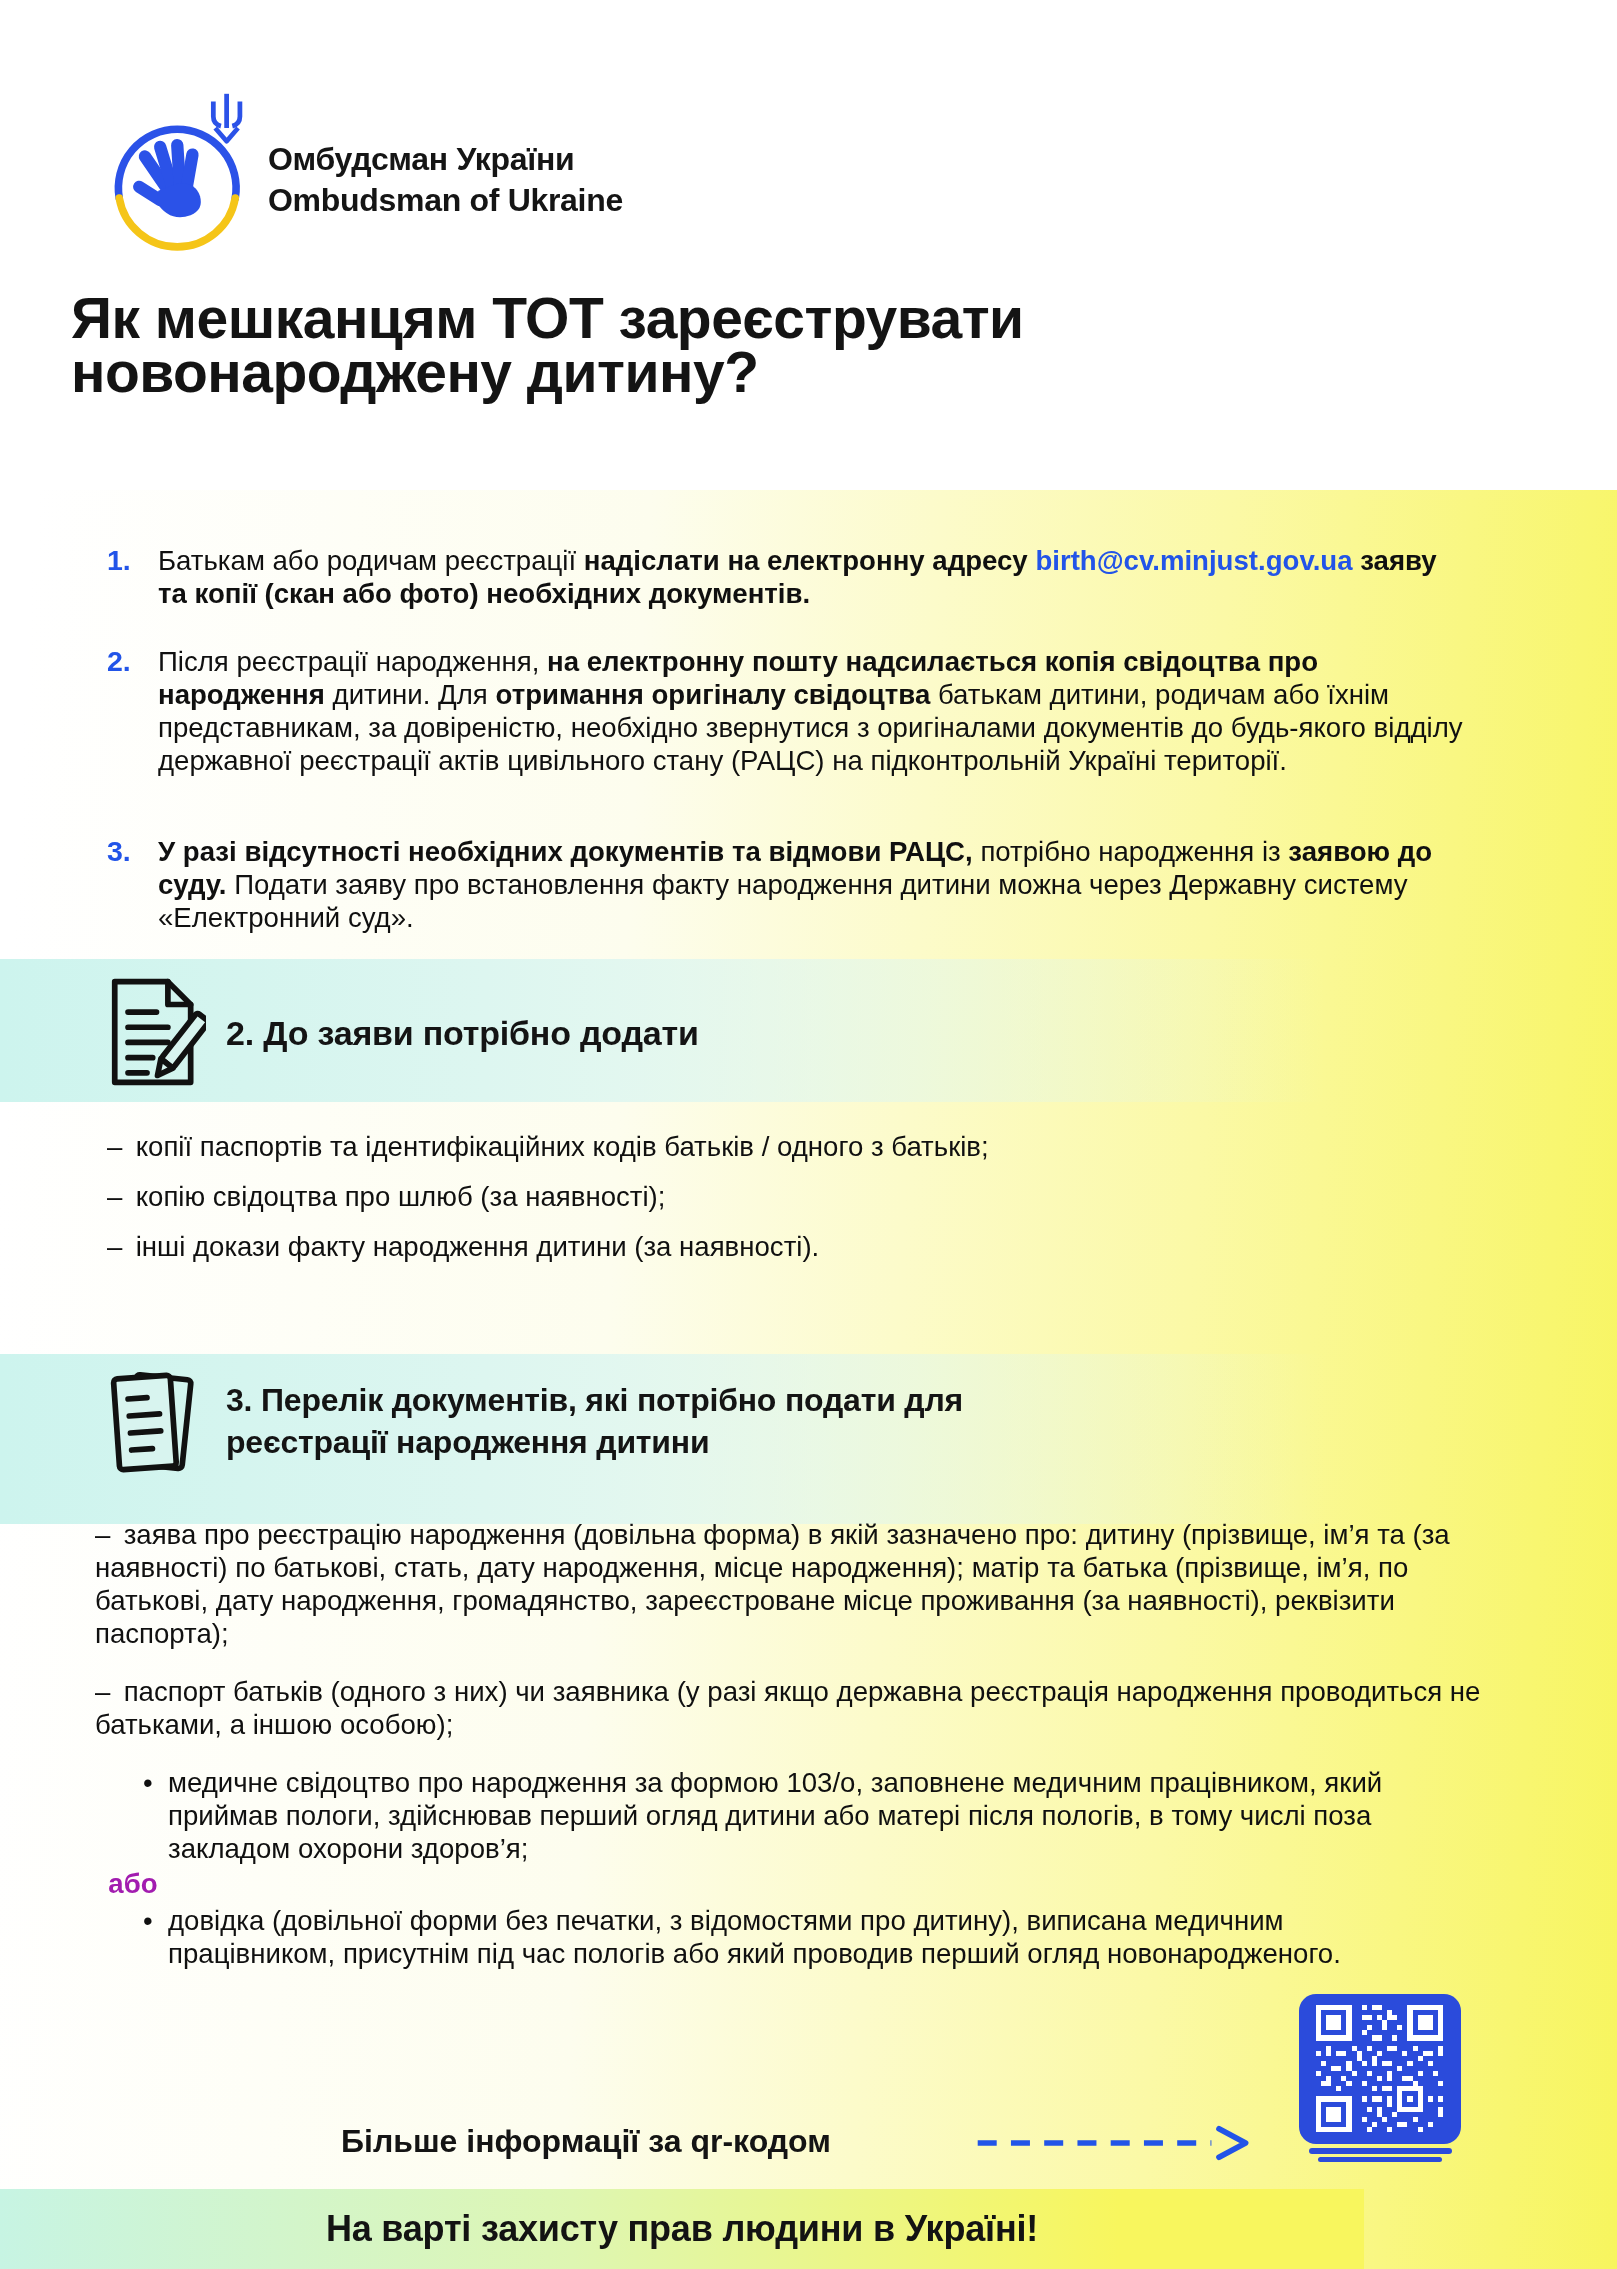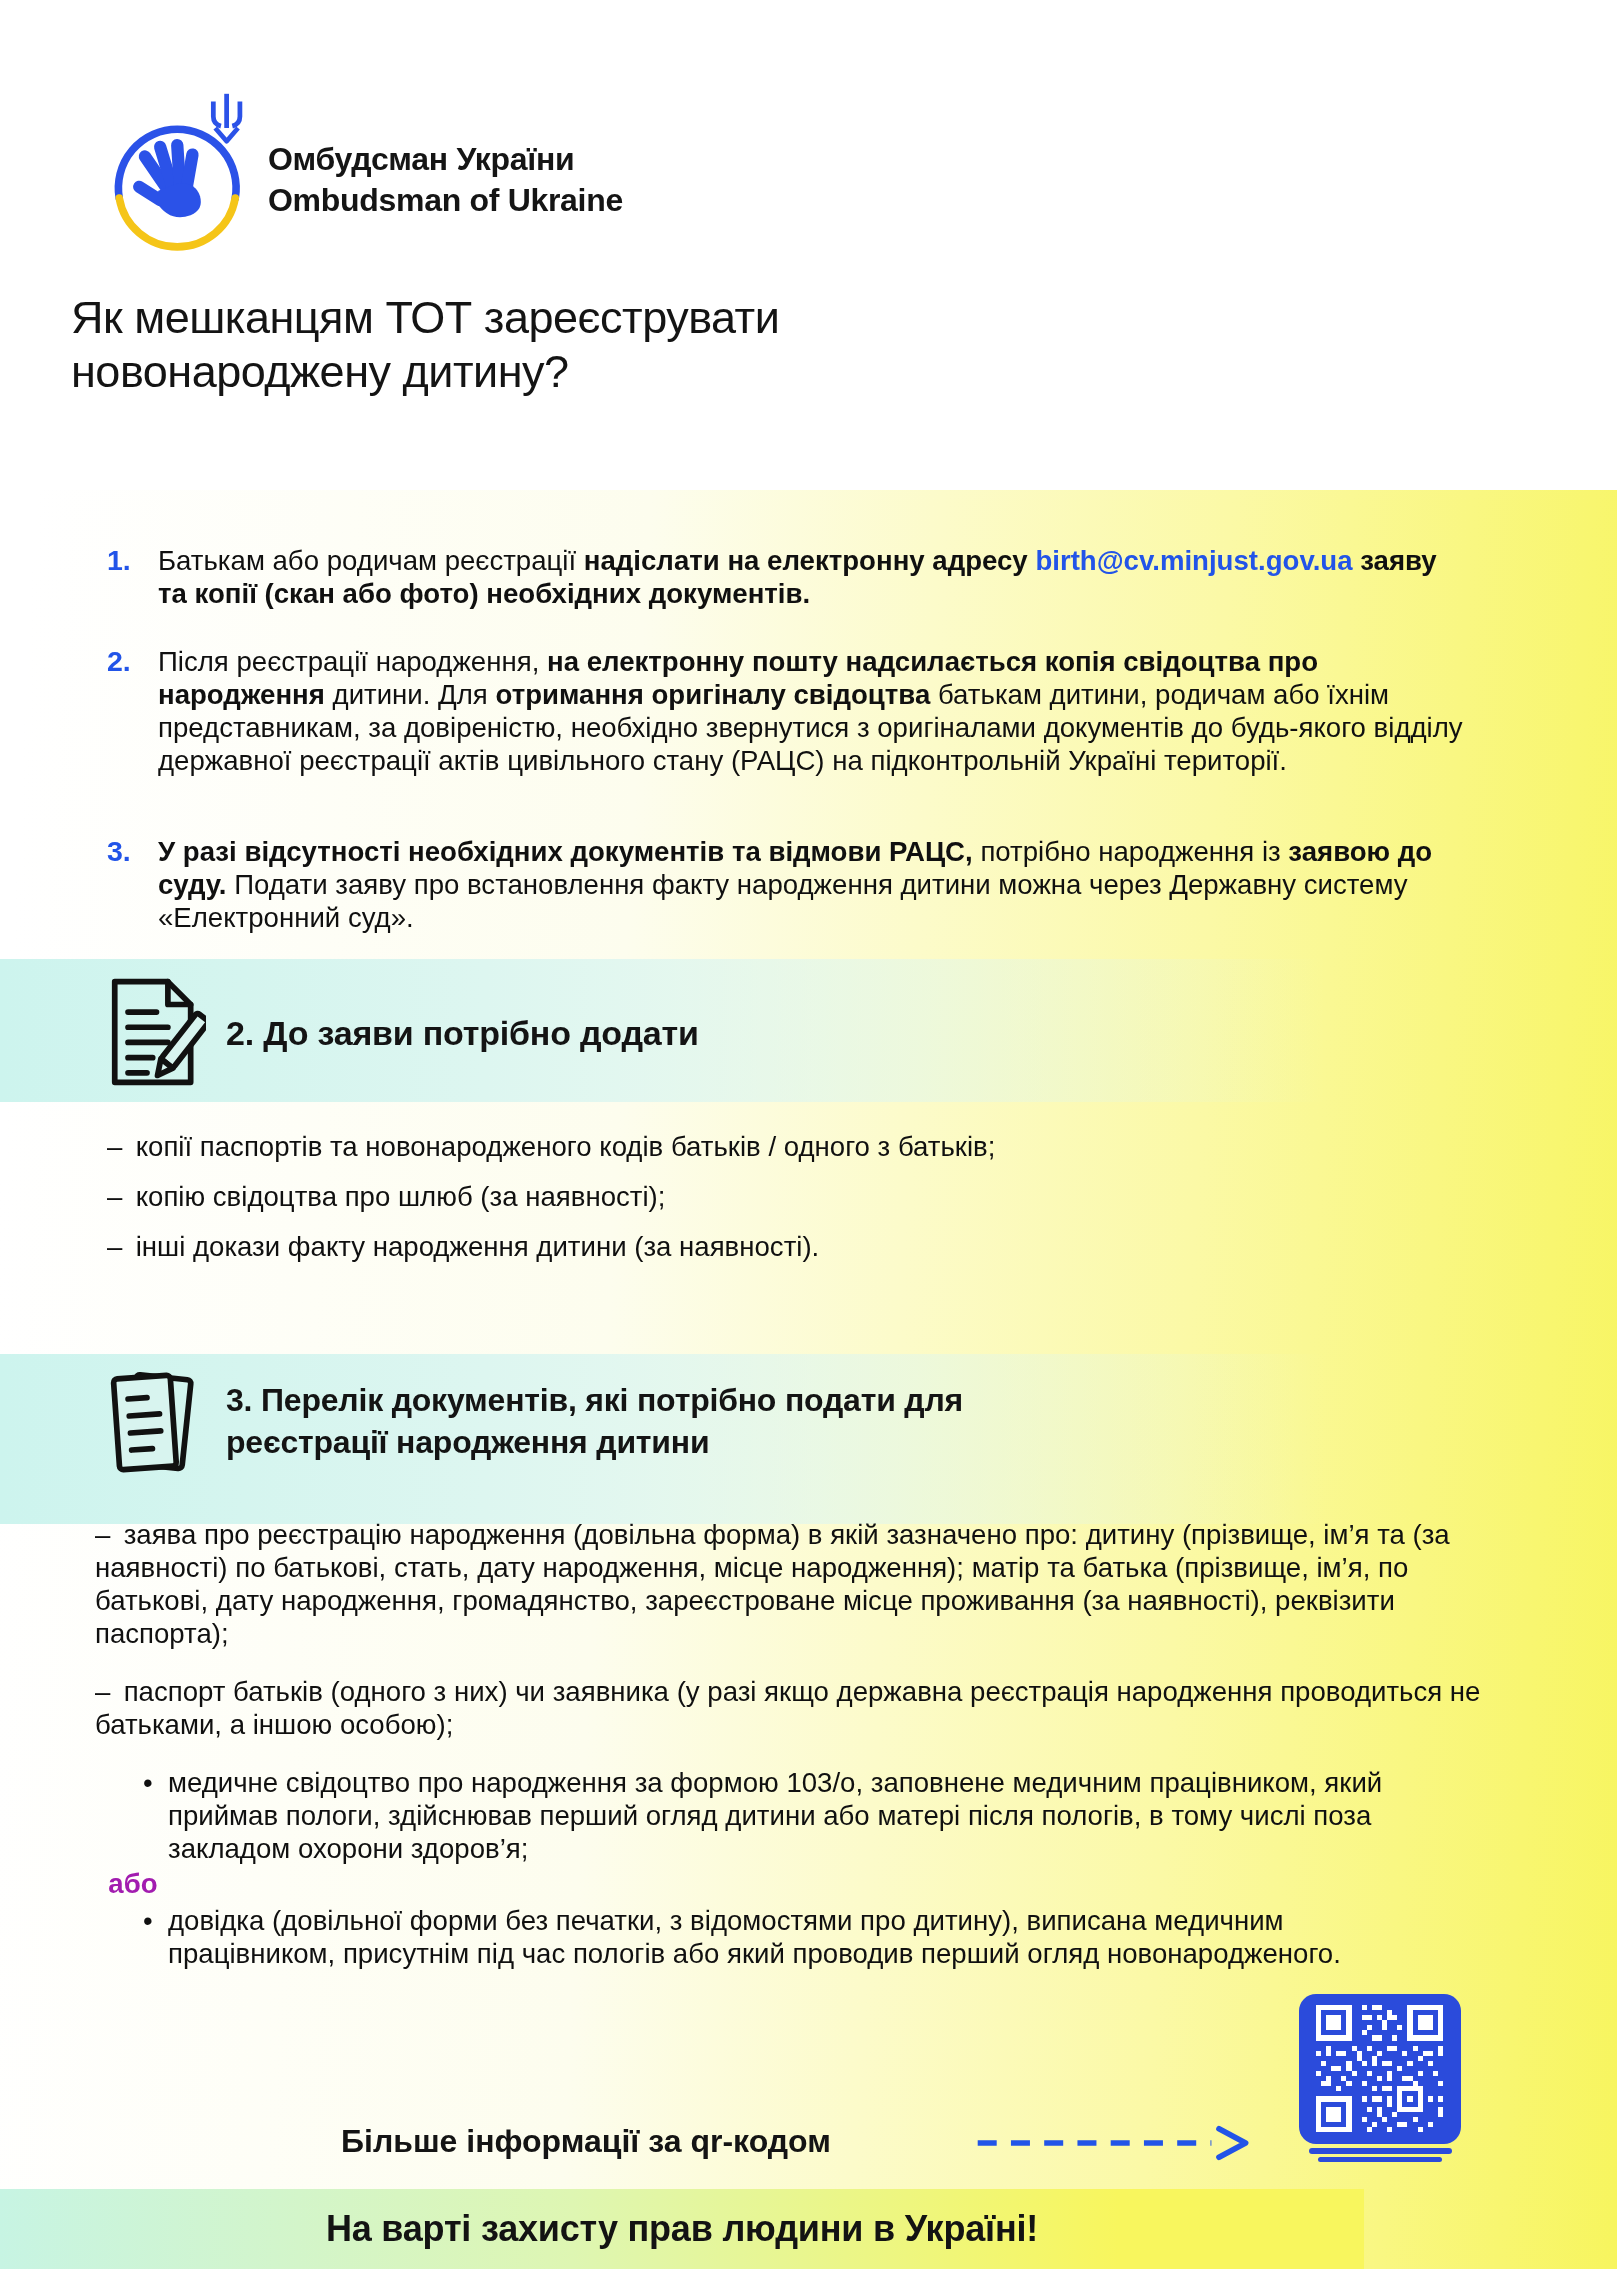--- a/index.html
+++ b/index.html
@@ -6,21 +6,21 @@
   body{font-family:"Liberation Sans","DejaVu Sans",sans-serif;background:#e8e8e8;}
   .page{position:relative;width:1618px;height:2269px;background:#ffffff;overflow:hidden;margin:0 auto;}
   .abs{position:absolute;}
   
   .bg-yellow{left:0;top:490px;width:1618px;height:1780px;
     background:linear-gradient(93deg,#ffffff 2%,#fdfdee 38%,#fbf9a6 72%,#f7f55e 100%);}
   
   .logo{left:107px;top:90px;width:150px;height:169px;}
   .brand{left:268px;top:139px;font-size:32px;font-weight:700;color:#151515;line-height:41px;letter-spacing:-0.3px;}
   
-  .title{left:71px;top:291px;width:1018px;font-size:45px;line-height:54px;font-weight:400;color:#141414;letter-spacing:-0.5px;}
+  .title{left:71px;top:291px;width:1018px;font-size:57px;line-height:54px;font-weight:700;color:#141414;letter-spacing:-0.5px;}
   
   .step{left:107px;width:1360px;font-size:27.6px;line-height:33px;color:#101010;}
   .step .num{position:absolute;left:0;top:0;font-weight:700;color:#2254e8;font-size:28.5px;}
   .step .stx{display:block;margin-left:51px;}
   .sg-r{font-weight:400;}
   .sg-b{font-weight:700;}
   .sg-a{font-weight:700;color:#2254e8;}
   .step1{top:544px;}
   .step2{top:645px;}
   .step3{top:835px;}
@@ -113,21 +113,21 @@
       </g>
       <g transform="rotate(38 74 78)" fill="#d8f4ef" stroke="#111" stroke-width="6" stroke-linejoin="round">
         <rect x="66" y="34" width="16" height="62" rx="3"></rect>
         <path d="M66 96 l8 16 8 -16 z"></path>
       </g>
     </svg>
     <div class="bhead">2. До заяви потрібно додати</div>
   </div>
 
   <div class="abs chk">
-    <div class="ci"><span class="mk">–</span><span>копії паспортів та новонародженого кодів батьків / одного з батьків;</span></div>
+    <div class="ci"><span class="mk">–</span><span>копії паспортів та ідентифікаційних кодів батьків / одного з батьків;</span></div>
     <div class="ci"><span class="mk">–</span><span>копію свідоцтва про шлюб (за наявності);</span></div>
     <div class="ci"><span class="mk">–</span><span>інші докази факту народження дитини (за наявності).</span></div>
   </div>
 
   <div class="abs banner banner3">
     <svg class="bicon" viewBox="0 0 96 112">
       <g stroke="#111" stroke-width="6" stroke-linejoin="round" stroke-linecap="round">
         <rect x="26" y="8" width="58" height="94" rx="4" fill="none" transform="rotate(6 55 55)"></rect>
         <rect x="10" y="8" width="60" height="96" rx="4" fill="#d8f4ef" transform="rotate(-4 40 56)"></rect>
         <g transform="rotate(-4 40 56)" fill="none">

